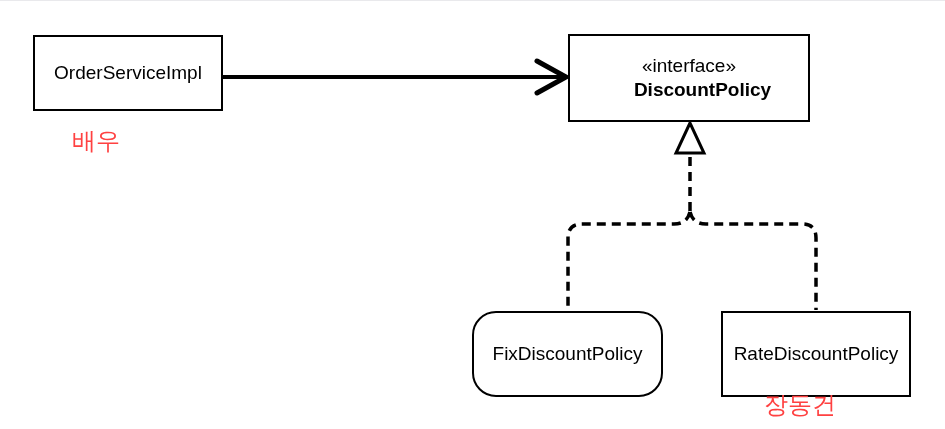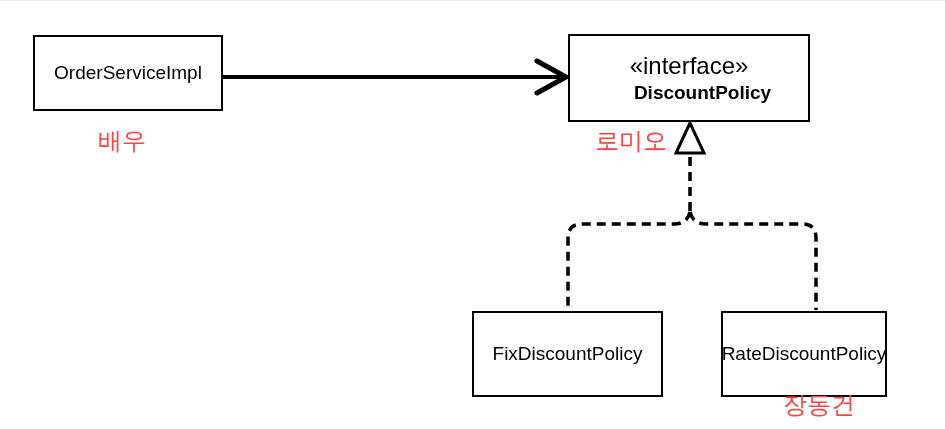--- a/index.html
+++ b/index.html
@@ -28,47 +28,47 @@
     border: 2px solid var(--line-color, #000000);
     background: #ffffff;
     display: flex;
     flex-direction: column;
     align-items: center;
     justify-content: center;
     text-align: center;
     color: #000000;
   }
   .uml-node .stereotype {
-    font-size: 24px;
+    font-size: 19px;
     line-height: 1.25;
     font-weight: 400;
   }
   .uml-node .name {
     font-size: 19px;
     line-height: 1.25;
     font-weight: 400;
     white-space: nowrap;
   }
   .uml-node.interface .name {
     font-weight: 700;
     margin-left: 27px;
   }
   .annotation {
     position: absolute;
     color: var(--accent-red, #ff4141);
     font-size: 24px;
     line-height: 1.1;
-    text-align: center;
+    text-align: left;
     white-space: nowrap;
   }
   
   #node-order     { left: 33px;  top: 34px;  width: 190px; height: 76px; }
   #node-discount  { left: 568px; top: 33px;  width: 242px; height: 88px; }
-  #node-fix       { left: 472px; top: 310px; width: 191px; height: 86px; }
-  #node-rate      { left: 721px; top: 310px; width: 166px; height: 86px; }
+  #node-fix       { left: 472px; top: 310px; width: 191px; height: 86px; border-radius: 24px; }
+  #node-rate      { left: 721px; top: 310px; width: 190px; height: 86px; }
   
   #label-order    { left: 72px;  top: 127px; width: 100px; }
   #label-discount { left: 593px; top: 127px; width: 76px;  }
   #label-fix      { left: 517px; top: 396px; width: 100px; }
   #label-rate     { left: 764px; top: 391px; width: 110px; }
 </style>
 </head>
 <body>
 
 <div class="canvas">
@@ -100,16 +100,15 @@
 
   <div class="uml-node" id="node-fix">
     <div class="name">FixDiscountPolicy</div>
   </div>
 
   <div class="uml-node" id="node-rate">
     <div class="name">RateDiscountPolicy</div>
   </div>
 
   <div class="annotation" id="label-order">배우</div>
-  <div class="annotation" id="label-discount">로미오</div>
   <div class="annotation" id="label-rate">장동건</div>
 
 </div>
 
 </body></html>

